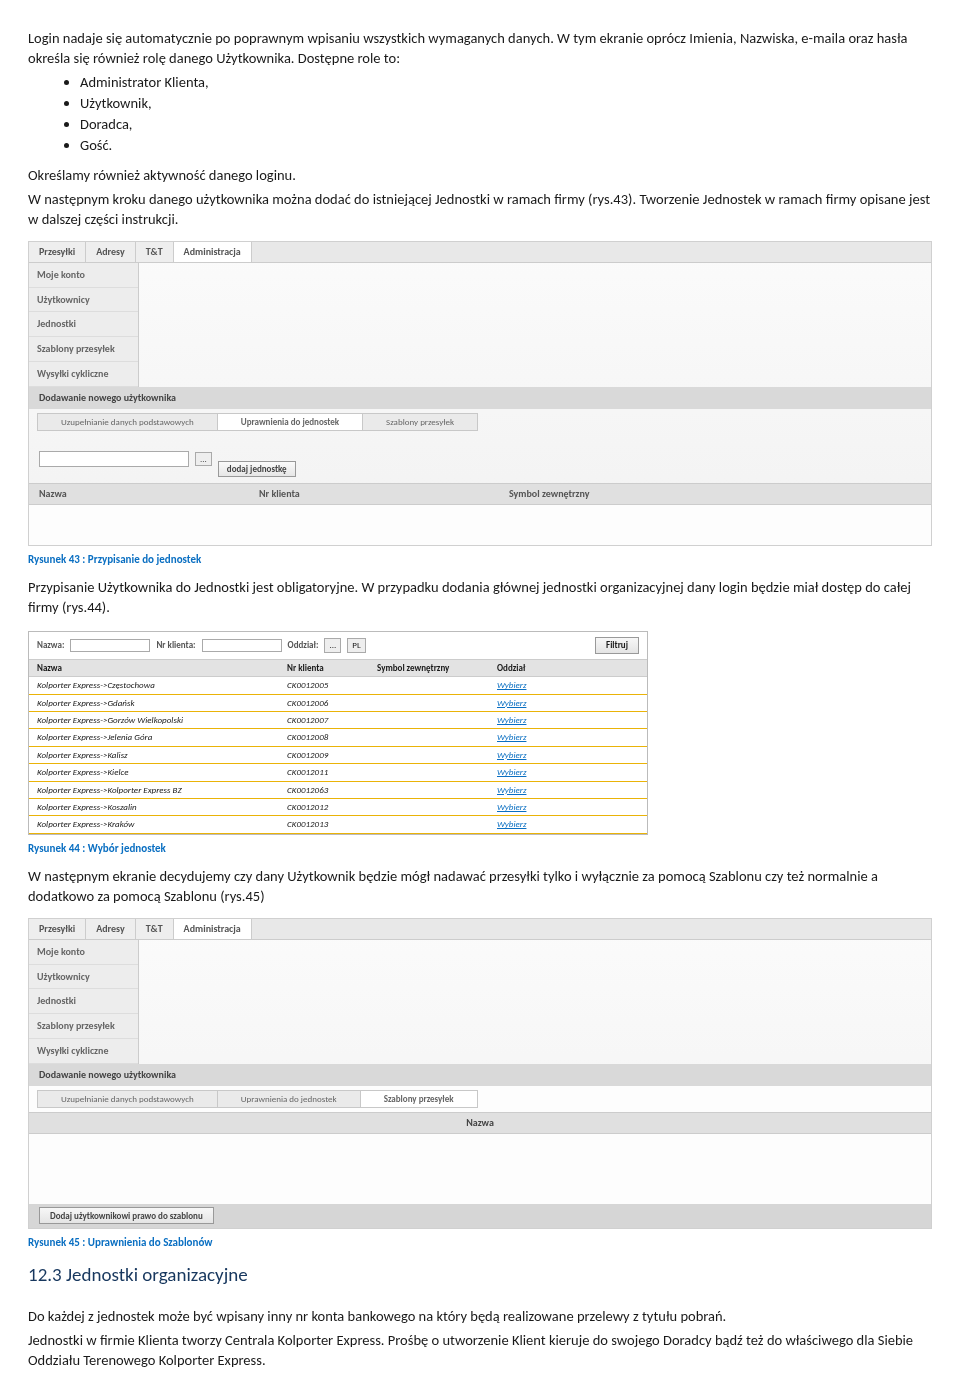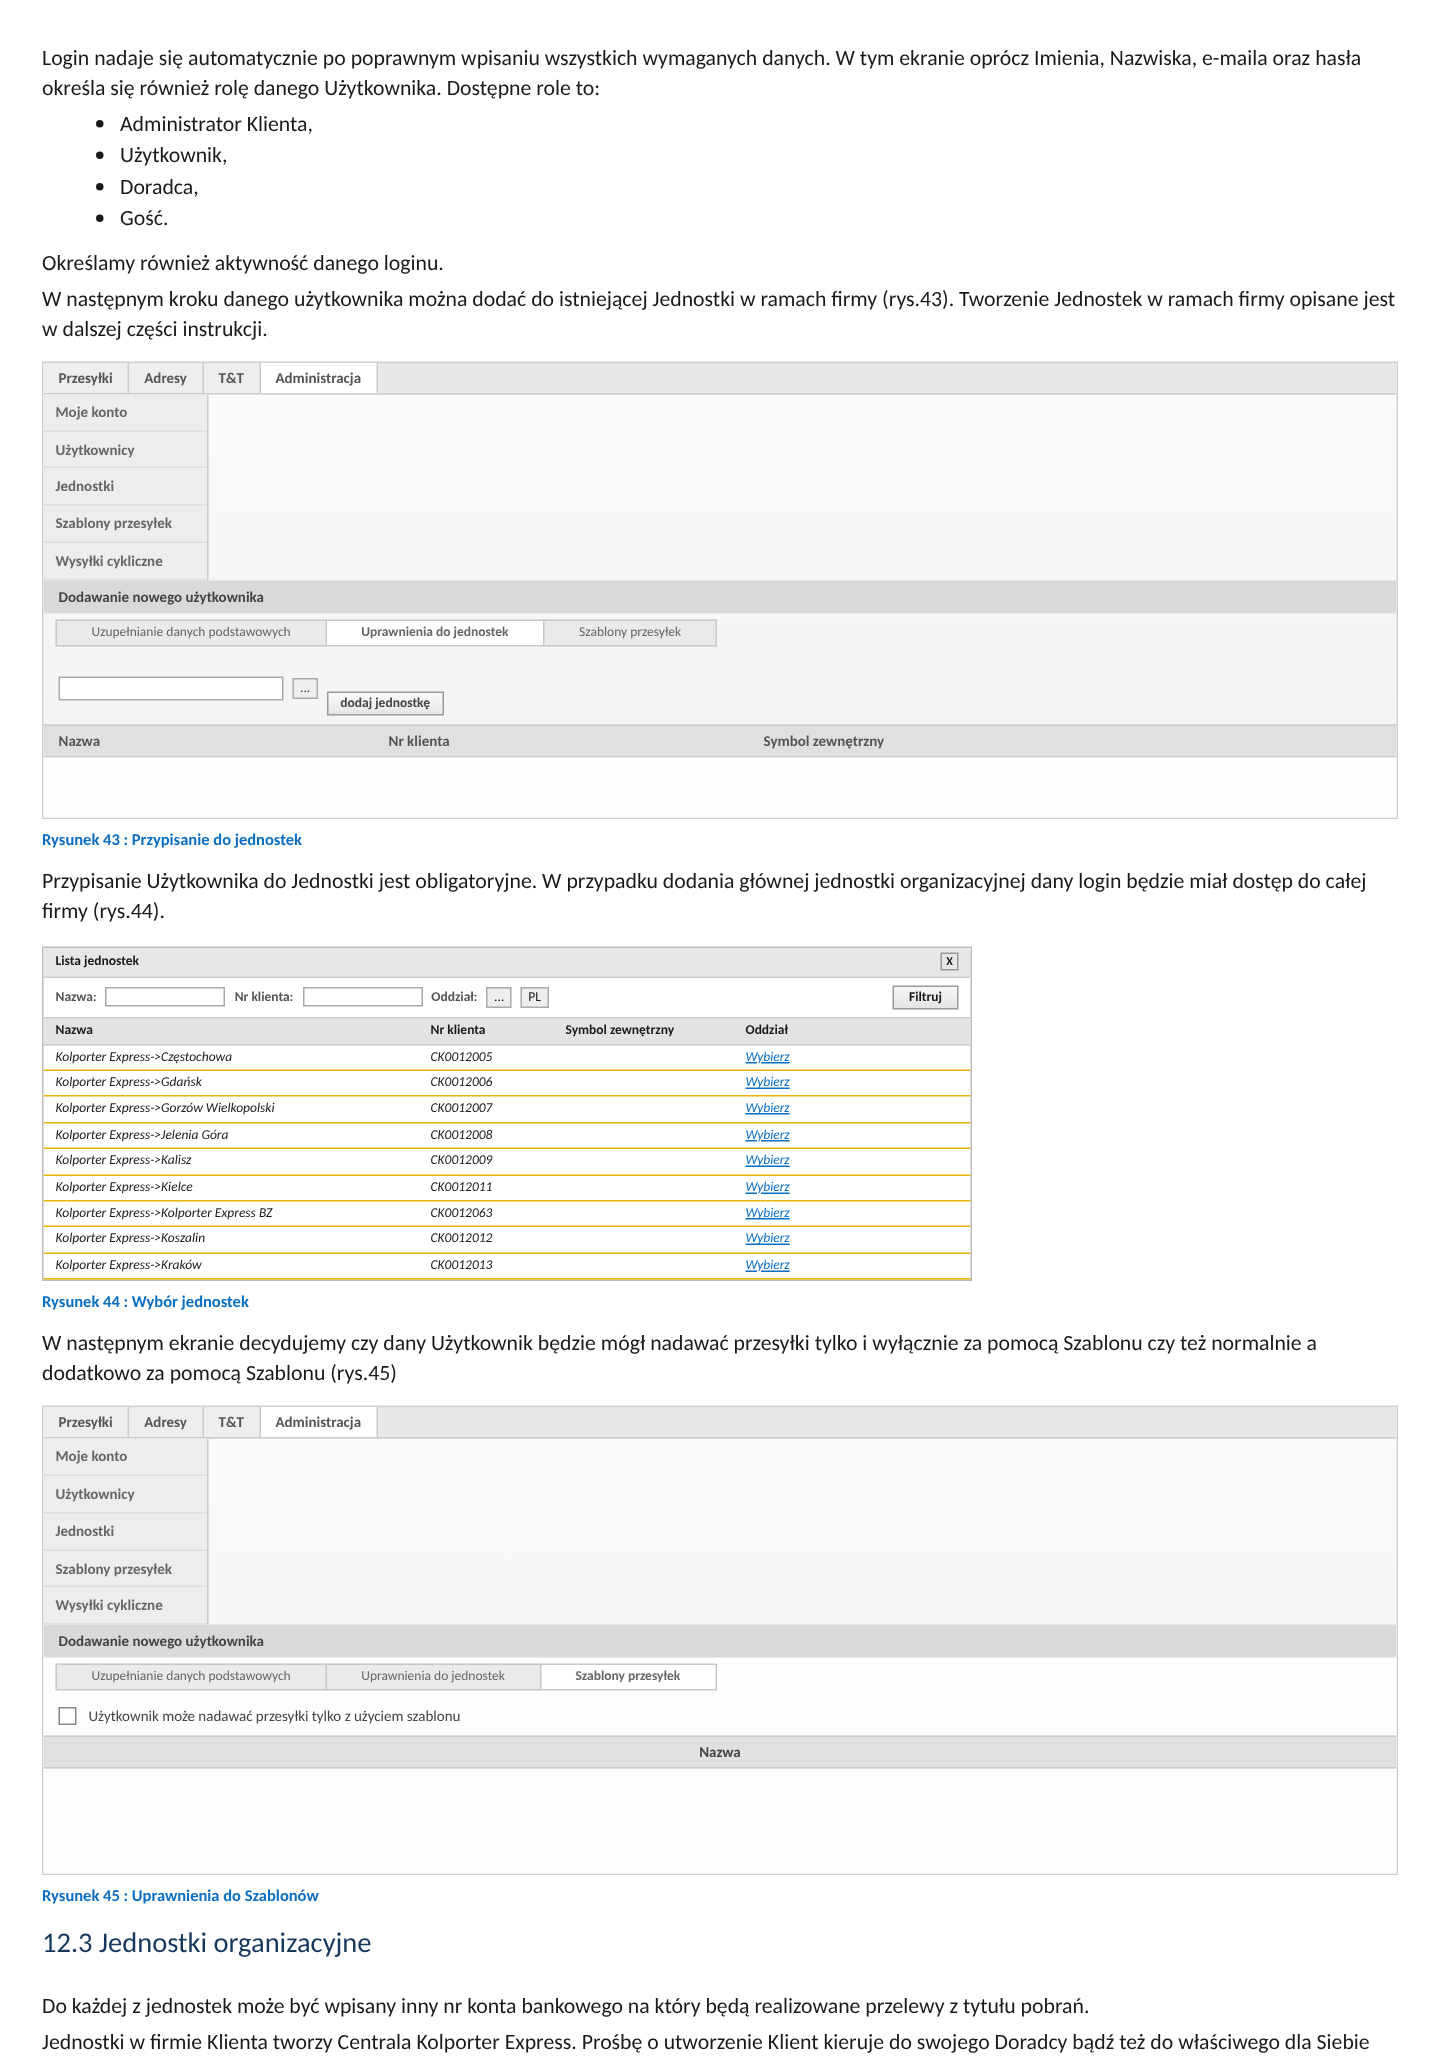--- a/index.html
+++ b/index.html
@@ -109,24 +109,20 @@
       </div>
       <div class="emptyarea"></div>
     </div>
   </div>
 </div>
 <div class="caption">Rysunek 43 : Przypisanie do jednostek</div>
 
 <p>Przypisanie Użytkownika do Jednostki jest obligatoryjne. W przypadku dodania głównej jednostki organizacyjnej dany login będzie miał dostęp do całej firmy (rys.44).</p>
 
 <div class="popup">
-  <div class="titlebar">
-    <span>Lista jednostek</span>
-    <span class="closebox">X</span>
-  </div>
   <div class="filterrow">
     <span class="lbl">Nazwa:</span>
     <span class="inp"></span>
     <span class="lbl">Nr klienta:</span>
     <span class="inp"></span>
     <span class="lbl">Oddział:</span>
     <span class="dotbtn">...</span>
     <span class="dotbtn">PL</span>
     <span class="fbtn">Filtruj</span>
   </div>
@@ -212,26 +208,25 @@
       <div>Szablony przesyłek</div>
       <div>Wysyłki cykliczne</div>
     </div>
     <div class="mainc mainarea">
       <div class="hdrbar">Dodawanie nowego użytkownika</div>
       <div class="steps">
         <div class="step">Uzupełnianie danych podstawowych</div>
         <div class="step">Uprawnienia do jednostek</div>
         <div class="step active">Szablony przesyłek</div>
       </div>
-      <div class="chkrow">
-        <span class="chkbox"></span>
-        <span>Użytkownik może nadawać przesyłki tylko z użyciem szablonu</span>
-      </div>
       <div class="namecol">Nazwa</div>
       <div class="blank"></div>
+      <div class="footbtn">
+        <span>Dodaj użytkownikowi prawo do szablonu</span>
+      </div>
     </div>
   </div>
 </div>
 <div class="caption">Rysunek 45 : Uprawnienia do Szablonów</div>
 
 <div class="heading">12.3 Jednostki organizacyjne</div>
 
 <p>Do każdej z jednostek może być wpisany inny nr konta bankowego na który będą realizowane przelewy z tytułu pobrań.</p>
 <p>Jednostki w firmie Klienta tworzy Centrala Kolporter Express. Prośbę o utworzenie Klient kieruje do swojego Doradcy bądź też do właściwego dla Siebie Oddziału Terenowego Kolporter Express.</p>
 <p>

